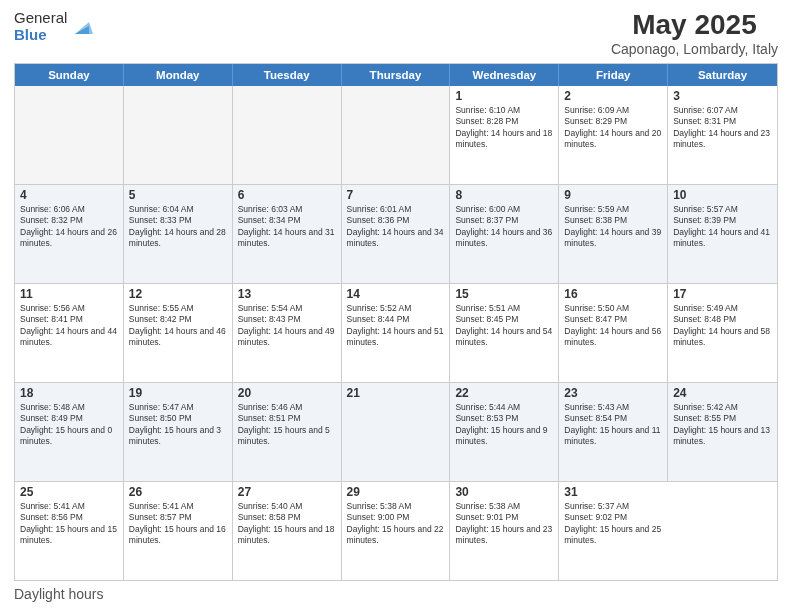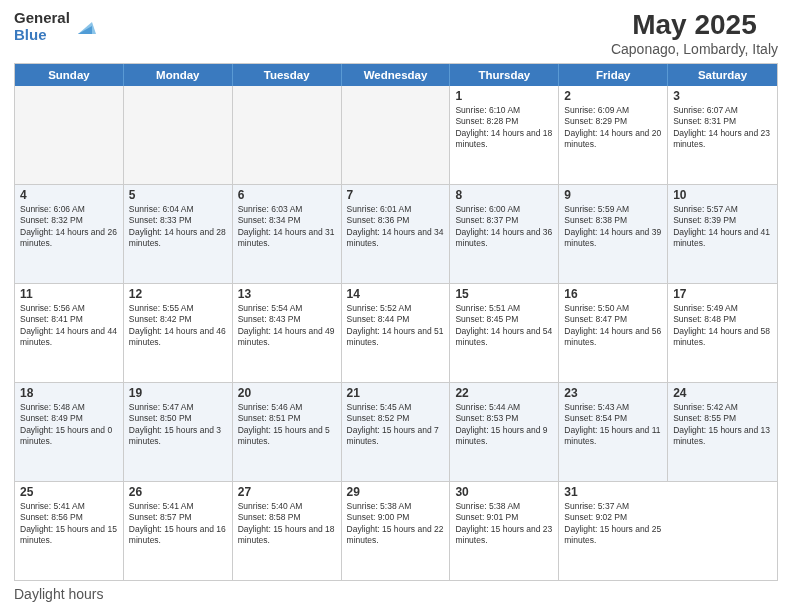--- a/index.html
+++ b/index.html
@@ -28,21 +28,21 @@
       align-items: center;
       gap: 2px;
     }
     .logo-text {
       display: flex;
       flex-direction: column;
       line-height: 1.1;
     }
     .logo-general {
       font-size: 15px;
-      font-weight: bold;
+      font-weight: normal;
       color: #333;
     }
     .logo-blue {
       font-size: 15px;
       font-weight: bold;
       color: #3a7abf;
     }
     .logo-icon {
       width: 22px;
       height: 22px;
@@ -144,22 +144,22 @@
       <div class="month-title">May 2025</div>
       <div class="location">Caponago, Lombardy, Italy</div>
     </div>
   </div>
 
   <div class="calendar">
     <div class="cal-header-row">
     <div class="cal-header-cell">Sunday</div>
         <div class="cal-header-cell">Monday</div>
         <div class="cal-header-cell">Tuesday</div>
+        <div class="cal-header-cell">Thursday</div>
         <div class="cal-header-cell">Wednesday</div>
-        <div class="cal-header-cell">Thursday</div>
         <div class="cal-header-cell">Friday</div>
         <div class="cal-header-cell">Saturday</div>
       </div>
     <div class="cal-body">
     <div class="cal-row">
           <div class="cal-cell empty"></div>
           <div class="cal-cell empty"></div>
           <div class="cal-cell empty"></div>
           <div class="cal-cell empty"></div>
           <div class="cal-cell">
@@ -243,21 +243,20 @@
           <div class="cal-cell alt">
             <div class="day-num">19</div>
             <div class="day-info">Sunrise: 5:47 AM<br>Sunset: 8:50 PM<br>Daylight: 15 hours and 3 minutes.</div>
           </div>
           <div class="cal-cell alt">
             <div class="day-num">20</div>
             <div class="day-info">Sunrise: 5:46 AM<br>Sunset: 8:51 PM<br>Daylight: 15 hours and 5 minutes.</div>
           </div>
           <div class="cal-cell alt">
             <div class="day-num">21</div>
-            <div class="day-info">Sunrise: 5:45 AM<br>Sunset: 8:52 PM<br>Daylight: 15 hours and 7 minutes.</div>
           </div>
           <div class="cal-cell alt">
             <div class="day-num">22</div>
             <div class="day-info">Sunrise: 5:44 AM<br>Sunset: 8:53 PM<br>Daylight: 15 hours and 9 minutes.</div>
           </div>
           <div class="cal-cell alt">
             <div class="day-num">23</div>
             <div class="day-info">Sunrise: 5:43 AM<br>Sunset: 8:54 PM<br>Daylight: 15 hours and 11 minutes.</div>
           </div>
           <div class="cal-cell alt">

